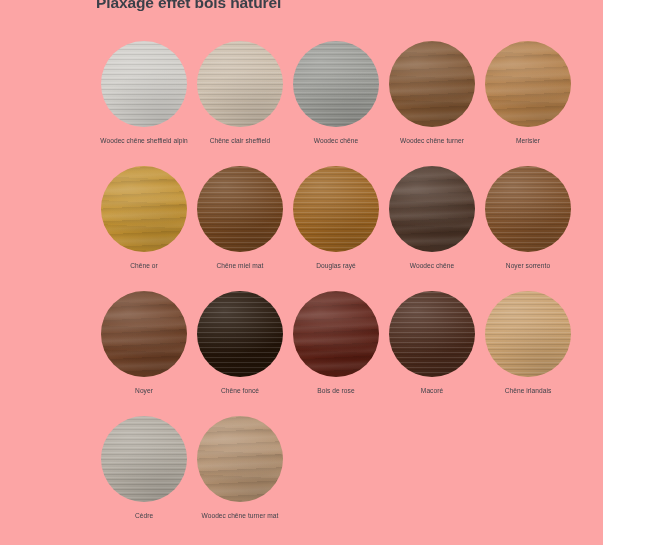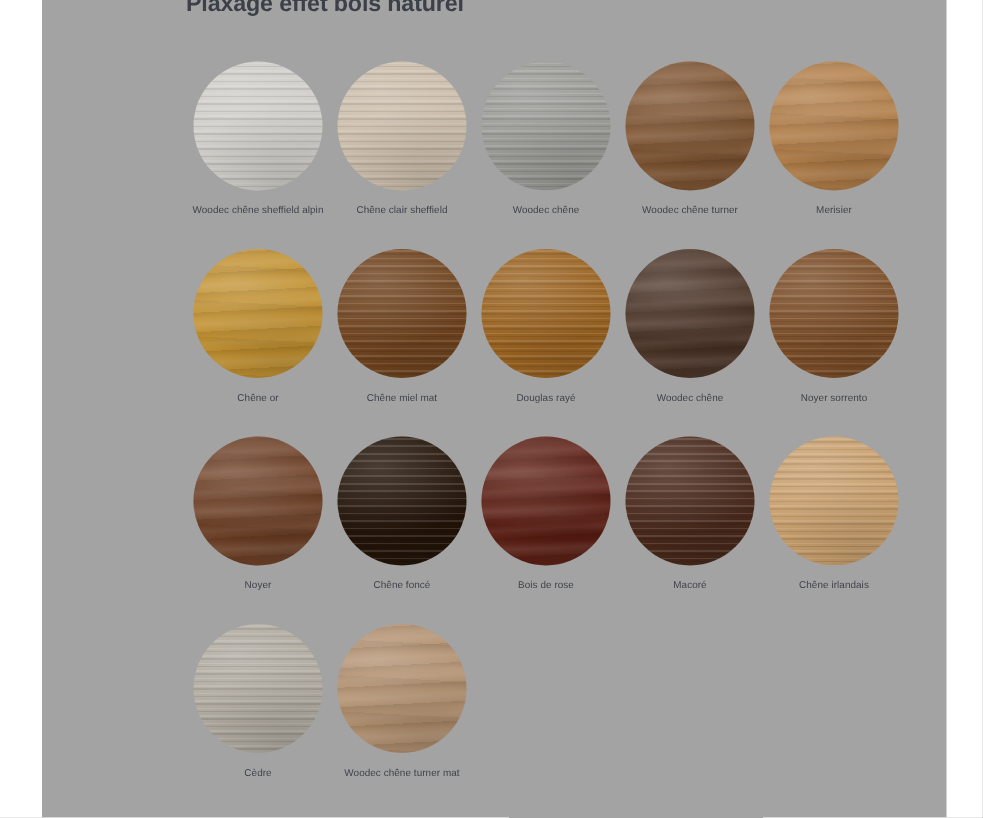--- a/index.html
+++ b/index.html
@@ -11,22 +11,21 @@
     width: 655px;
     height: 545px;
     overflow: hidden;
     font-family: "Liberation Sans", sans-serif;
     -webkit-font-smoothing: antialiased;
   }
   #page {
     position: relative;
     width: 603px;
     height: 545px;
-    background: #a3a3a3;
-    margin-left: 28px;
+    background: #fca5a5;
   }
 
   
   #page-title {
     position: absolute;
     left: 96px;
     top: -6px;
     font-size: 15.5px;
     font-weight: bold;
     letter-spacing: -0.1px;

